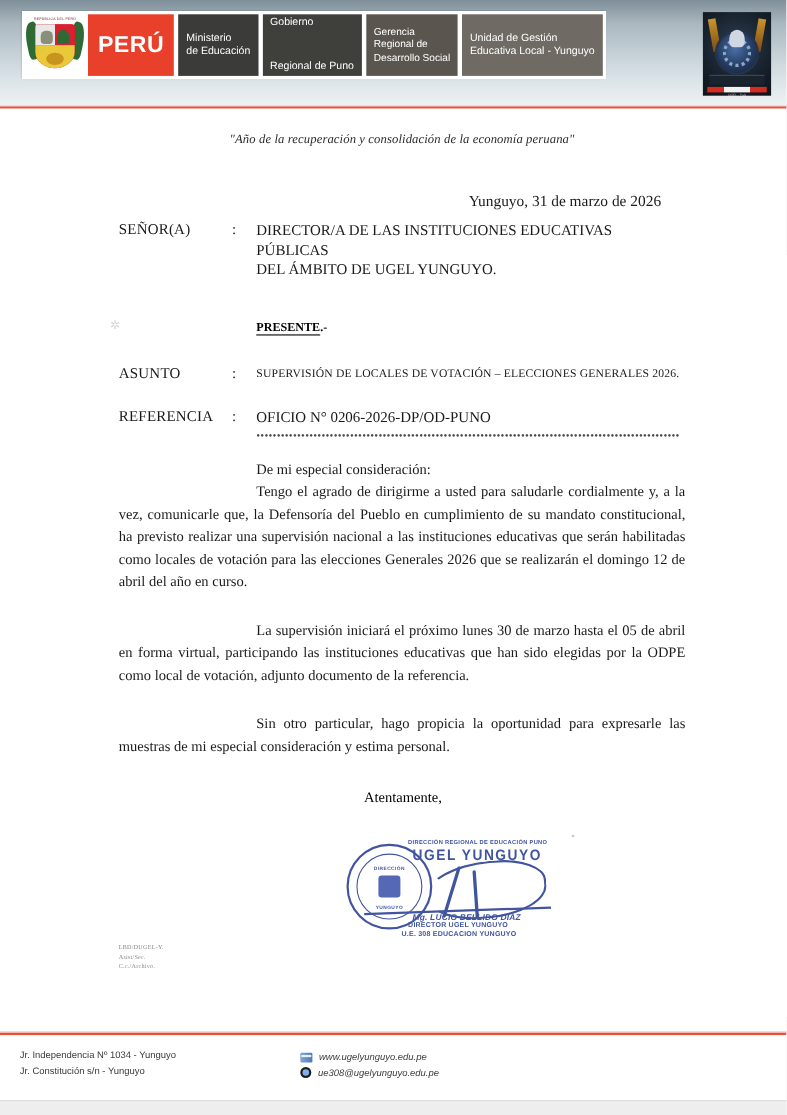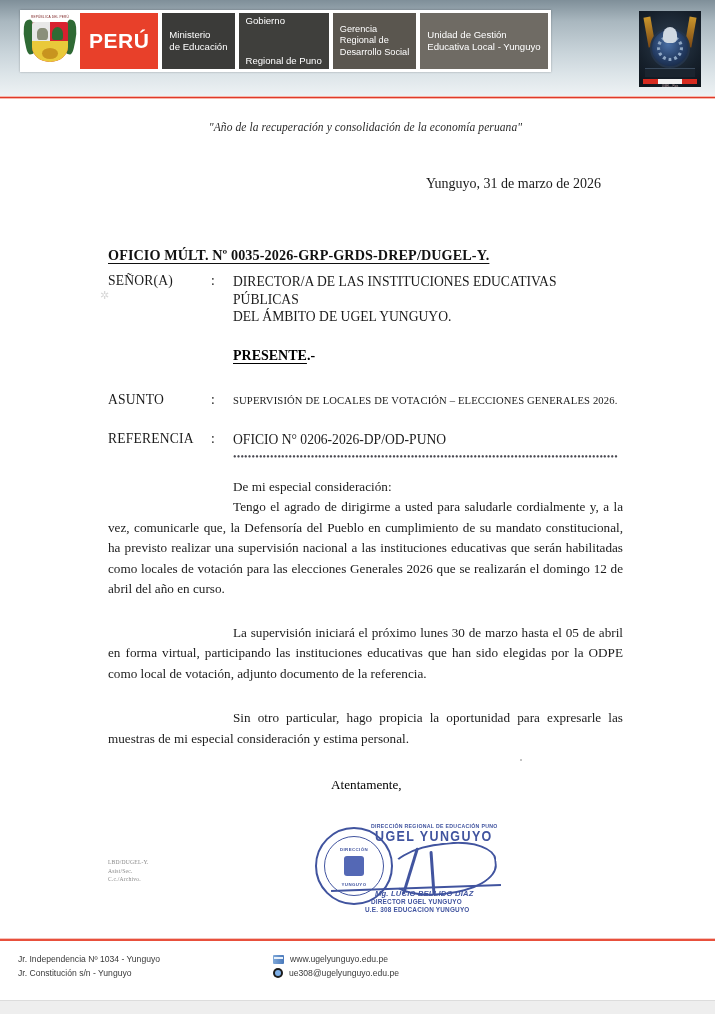--- a/index.html
+++ b/index.html
@@ -200,23 +200,23 @@
   }
   .field-label { width: 103px; flex: none; letter-spacing: .2px; }
   .field-colon { width: 22px; flex: none; }
   .field-value { flex: 1; line-height: 17.5px; }
 
   .field-row.asunto { margin-top: 28px; }
   .field-row.asunto .field-value { font-size: 10.6px; letter-spacing: .15px; }
   .field-row.referencia { margin-top: 22px; }
 
   .presente {
-    margin-top: 22px;
+    margin-top: 38px;
     margin-left: 125px;
-    font-size: 14px;
+    font-size: 11px;
     font-weight: bold;
   }
   .presente u { text-underline-offset: 2.5px; }
 
   .dotline {
     margin-left: 125px;
     margin-top: 2px;
     font-size: 10px;
     letter-spacing: .2px;
     color: #4a4a52;
@@ -423,21 +423,21 @@
     background: #ffffff;
     padding: 8px 18px 0 18px;
     display: flex;
     font-family: "Liberation Sans", sans-serif;
     font-size: 8.6px;
     color: #3a3a3a;
   }
   .f-col-addr { width: 255px; line-height: 14px; }
   .f-col-web { flex: 1; }
   .f-col-tel { width: 170px; text-align: right; padding-top: 1px; }
-  .web-row { display: flex; align-items: center; gap: 6px; height: 14px; }
+  .web-row { display: flex; align-items: flex-end; gap: 6px; height: 14px; font-style: italic; }
   .ico {
     width: 11px; height: 9px; flex: none;
     display: inline-block; position: relative;
   }
   .ico-web {
     background: linear-gradient(90deg,#7fa8d8,#4a79bb);
     border-radius: 1px;
   }
   .ico-web::after {
     content:""; position:absolute; left:1px; top:2px; width:9px; height:2px;
@@ -522,21 +522,20 @@
   <div class="header-rule"></div>
 
   <div class="doc-body">
 
     <div class="year-motto">"Año de la recuperación y consolidación de la economía peruana"</div>
 
     <div class="faint-mark">✲</div>
 
     <div class="date-line">Yunguyo, 31 de marzo de 2026</div>
 
-    <div class="oficio-no">OFICIO MÚLT. Nº 0035-2026-GRP-GRDS-DREP/DUGEL-Y.</div>
 
     <div class="field-row senor">
       <div class="field-label">SEÑOR(A)</div>
       <div class="field-colon">:</div>
       <div class="field-value">
         <div>DIRECTOR/A DE LAS INSTITUCIONES EDUCATIVAS PÚBLICAS</div>
         <div>DEL ÁMBITO DE UGEL YUNGUYO.</div>
       </div>
     </div>
 

